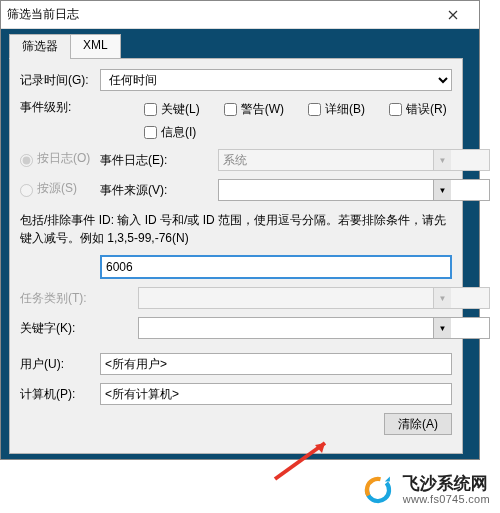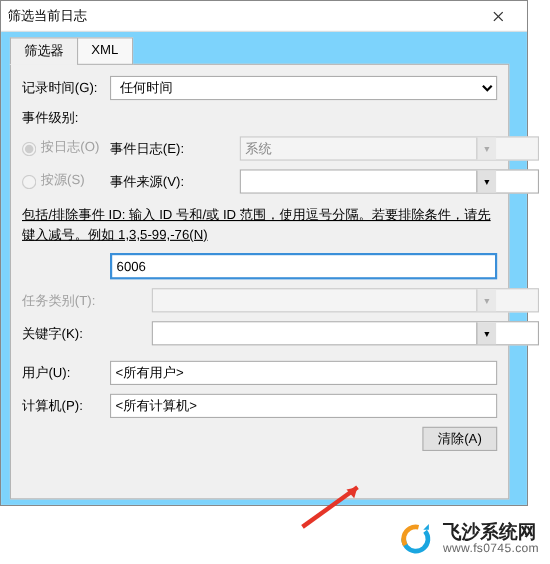--- a/index.html
+++ b/index.html
@@ -30,21 +30,21 @@
     justify-content: space-between;
     font-family: Liberation Serif, serif;
   }
   .titlebar-title { font-size: 12px; }
   .close-btn {
     width: 40px; height: 24px;
     display: flex; align-items: center; justify-content: center;
     font-size: 14px; cursor: default;
   }
   .client {
-    background: #7dd3fc;
+    background: #0c4a6e;
     padding: 4px 16px 8px 8px;
     height: calc(100% - 28px);
   }
   .tabs {
     display: flex;
     gap: 0;
     position: relative;
     top: 1px;
     z-index: 2;
   }
@@ -124,21 +124,20 @@
   .chk input { width: 13px; height: 13px; margin:0; }
   .radio {
     display: inline-flex; align-items: flex-end; gap: 4px;
     font-size: 12px; color: #a0a0a0;
   }
   .radio input { width: 13px; height: 13px; margin:0; }
   .helptext {
     font-size: 12px;
     margin: 10px 0 8px 0;
     line-height: 1.5;
-    text-decoration: underline;
   }
   input.idbox {
     width: 100%;
     height: 24px;
     border: 2px solid #3a8fd9;
     padding: 0 4px;
     font-size: 12px;
     background:#fff;
   }
   .btnrow {
@@ -198,20 +197,44 @@
         <div class="lbl"><span>记录时间(G):</span></div>
         <div class="ctl">
           <select class="full">
             <option>任何时间</option>
           </select>
         </div>
       </div>
 
       <div class="row top">
         <div class="lbl"><span>事件级别:</span></div>
+        <div class="ctl">
+          <div class="chk-group">
+            <label class="chk">
+                <input type="checkbox" style="">
+                <span>关键(L)</span>
+              </label>
+            <label class="chk">
+                <input type="checkbox" style="">
+                <span>警告(W)</span>
+              </label>
+            <label class="chk">
+                <input type="checkbox" style="">
+                <span>详细(B)</span>
+              </label>
+            <label class="chk">
+                <input type="checkbox" style="">
+                <span>错误(R)</span>
+              </label>
+            <label class="chk">
+                <input type="checkbox" style="">
+                <span>信息(I)</span>
+              </label>
+          </div>
+        </div>
       </div>
 
       <div class="row">
         <div class="lbl">
           <span class="radio">
               <input type="radio" disabled="" checked="" style="">
               <span>按日志(O)</span>
             </span>
         </div>
         <div class="ctl" style="display:flex; align-items:center; gap:8px;">

